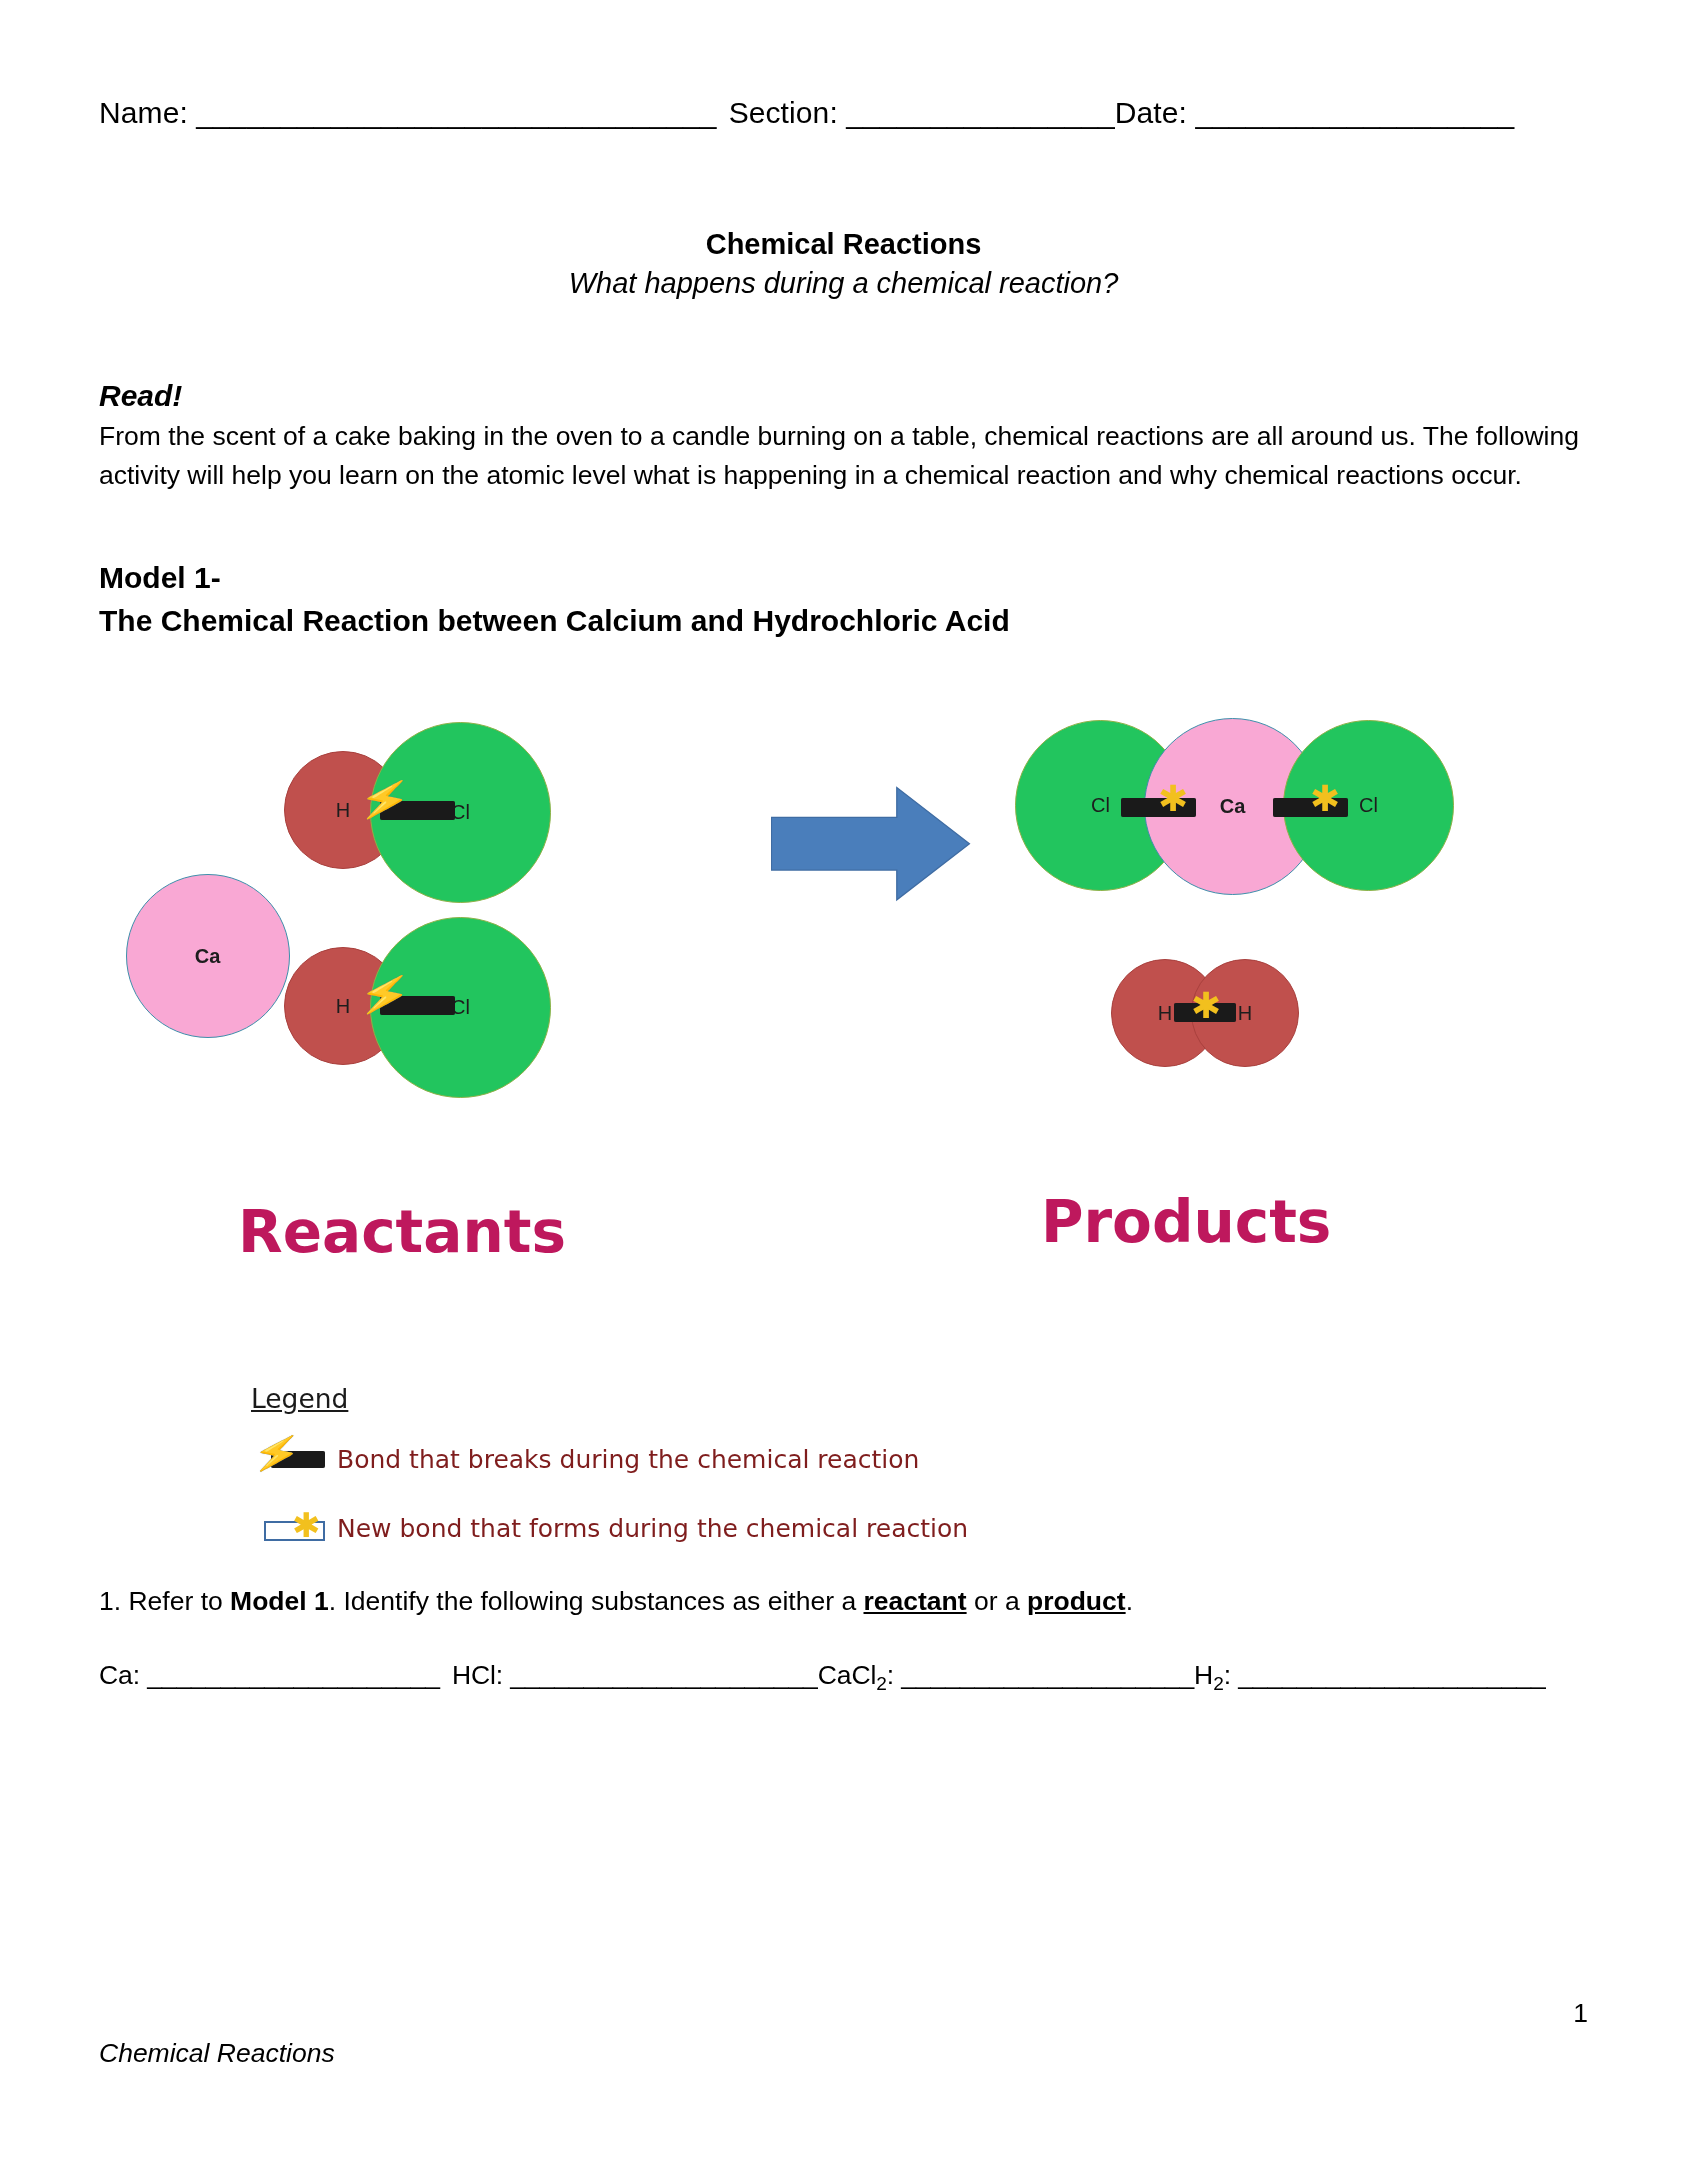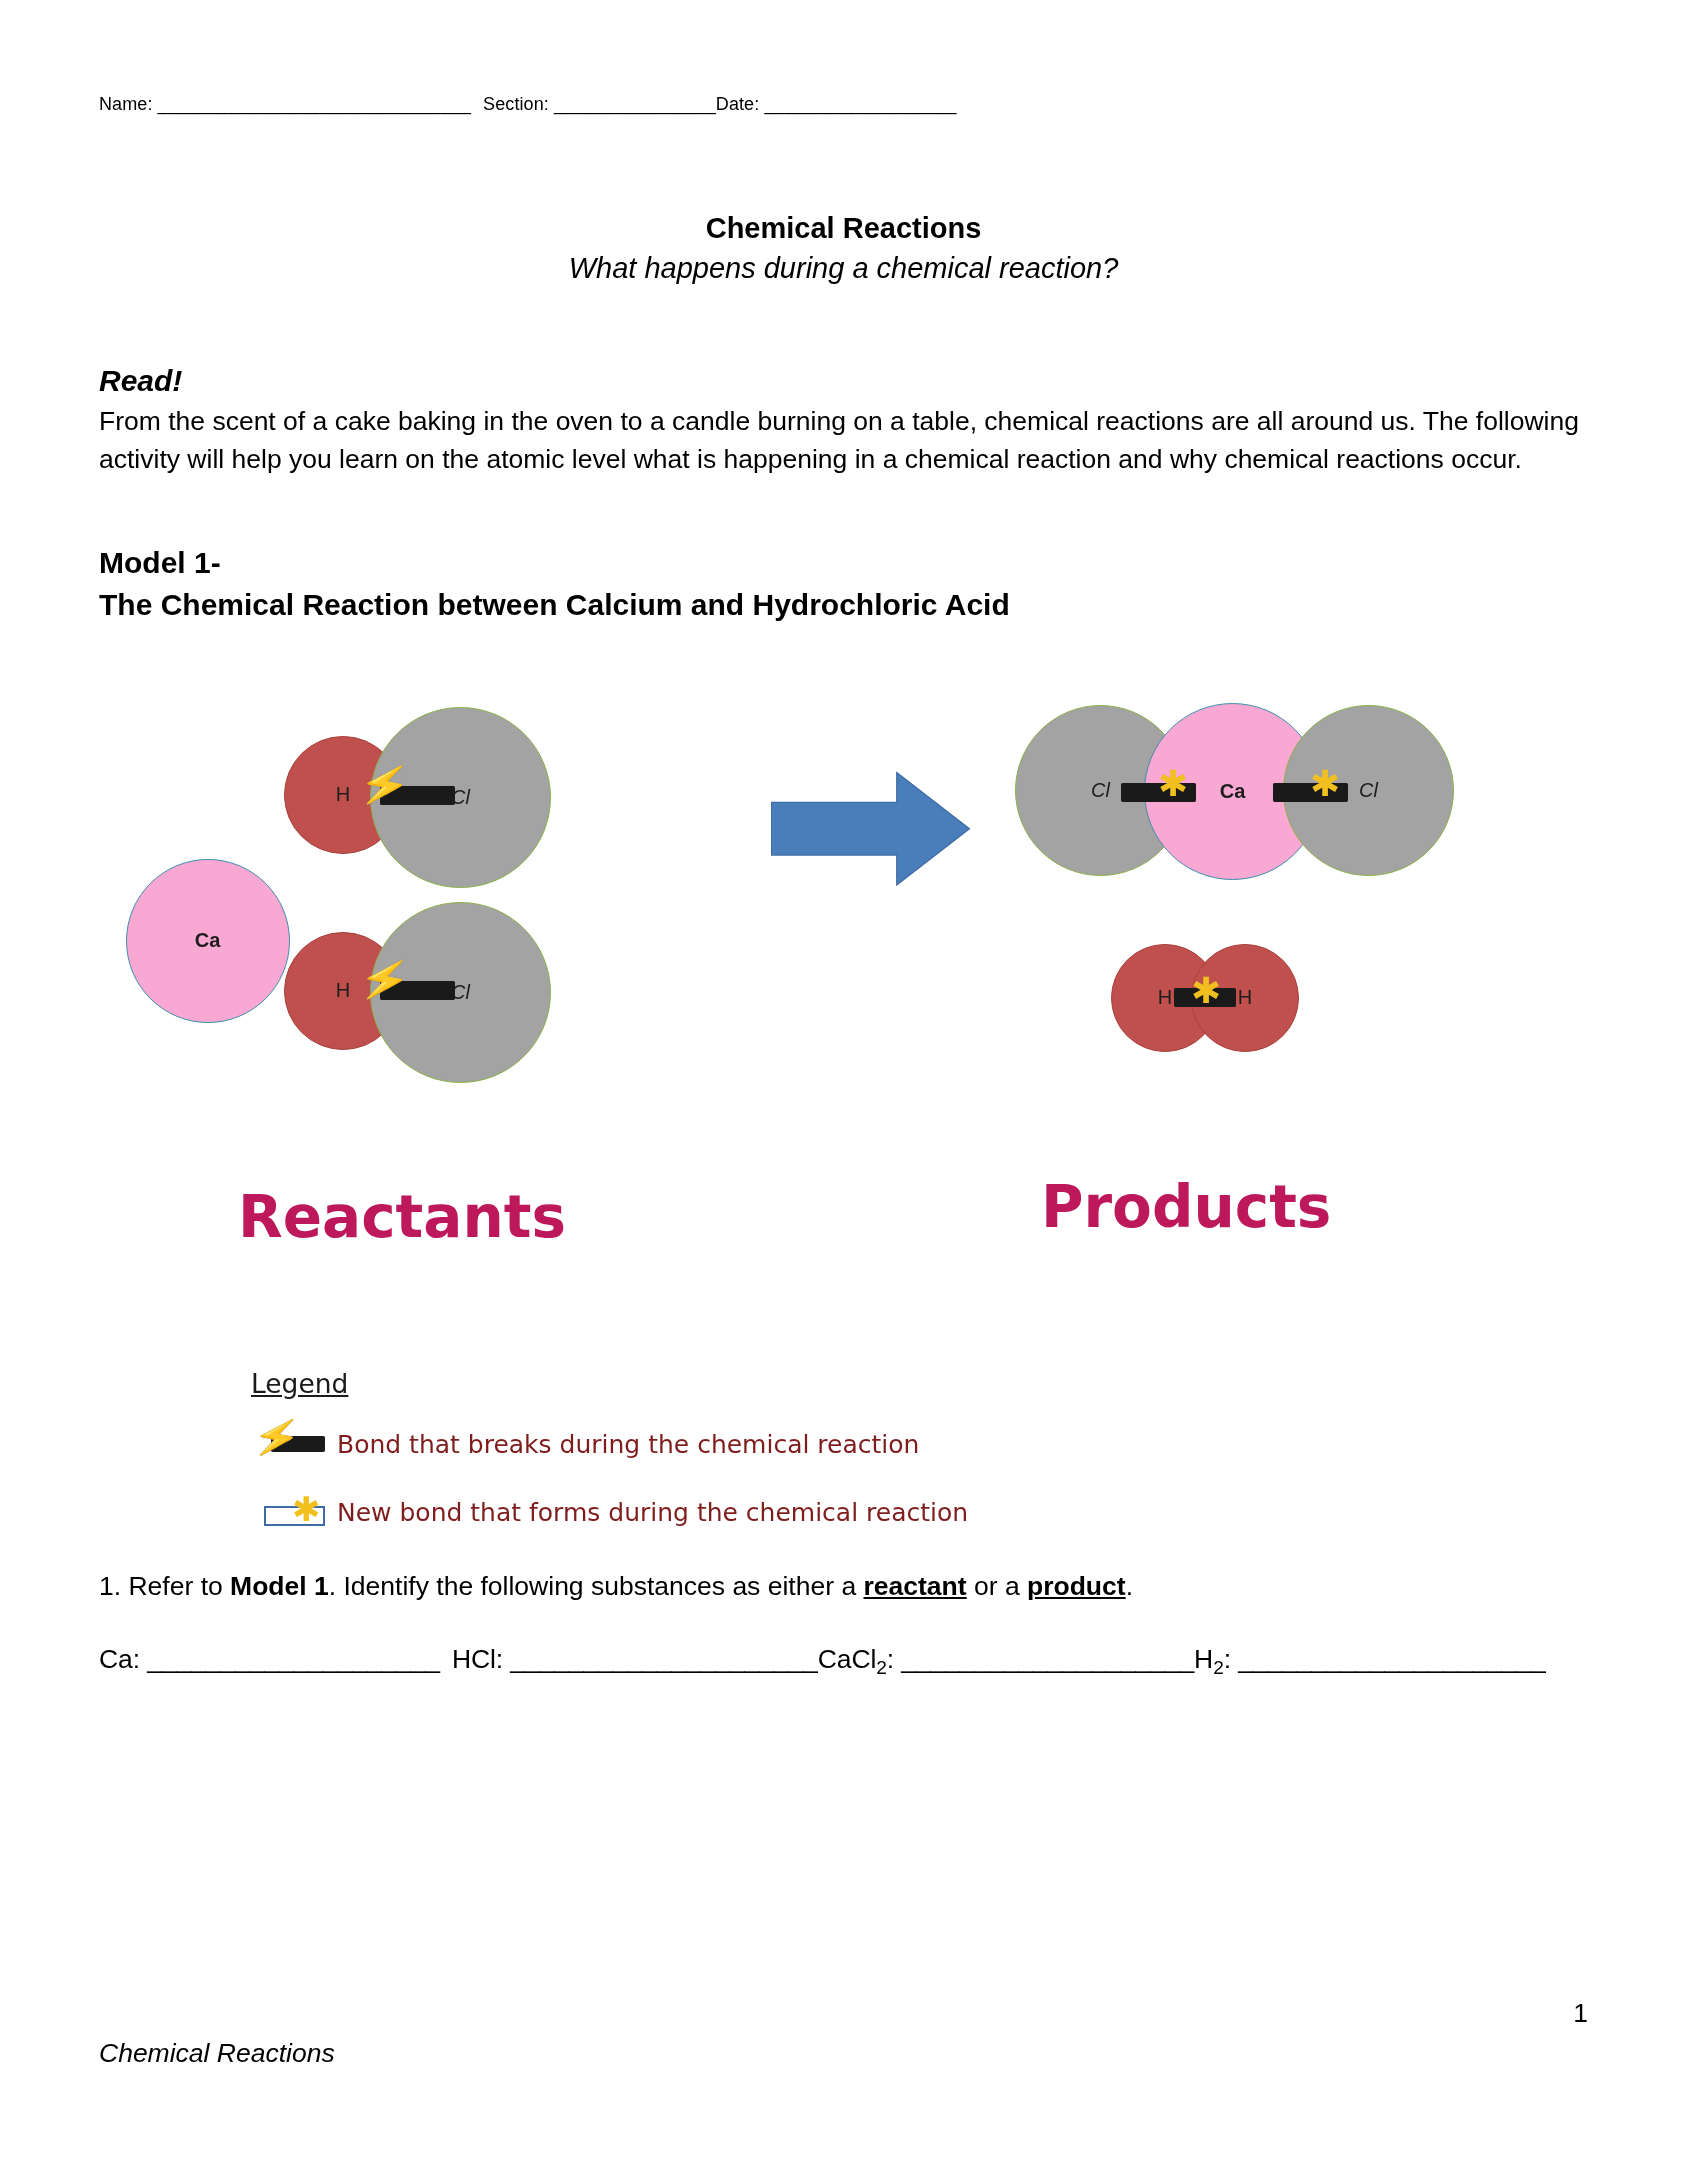--- a/index.html
+++ b/index.html
@@ -24,21 +24,21 @@
   }
   .content {
     position: absolute;
     left: 99px;
     top: 93px;
     width: 1489px;
   }
 
   
   .header-line {
-    font-size: 18px;
+    font-size: 30px;
     line-height: 1.3;
     white-space: nowrap;
     letter-spacing: 0.1px;
   }
   .gap-sm { display: inline-block; width: 12px; }
 
   
   .title-block {
     margin-top: 93px;
     text-align: center;
@@ -87,23 +87,22 @@
     position: absolute;
     border-radius: 50%;
     display: flex;
     align-items: center;
     justify-content: center;
     font-size: 20px;
     color: #1d1d1d;
     font-family: "Liberation Sans", sans-serif;
   }
   .atom-cl {
-    background: #a3a3a3;
+    background: #22c55e;
     border: 1.3px solid #8db146;
-    font-style: italic;
   }
   .atom-h {
     background: #c0504d;
     border: 1.3px solid #a8403d;
   }
   .atom-ca {
     background: #f9a8d4;
     border: 1.3px solid #3e8fab;
     font-weight: bold;
   }

